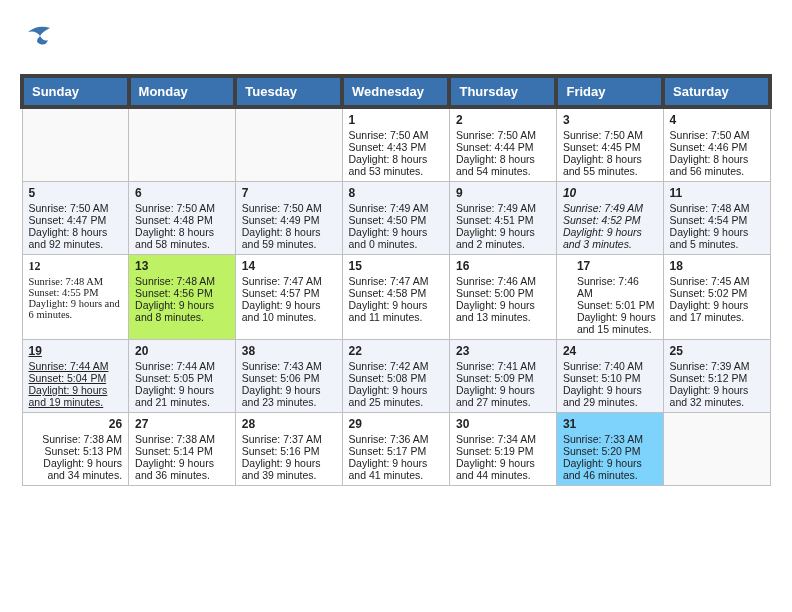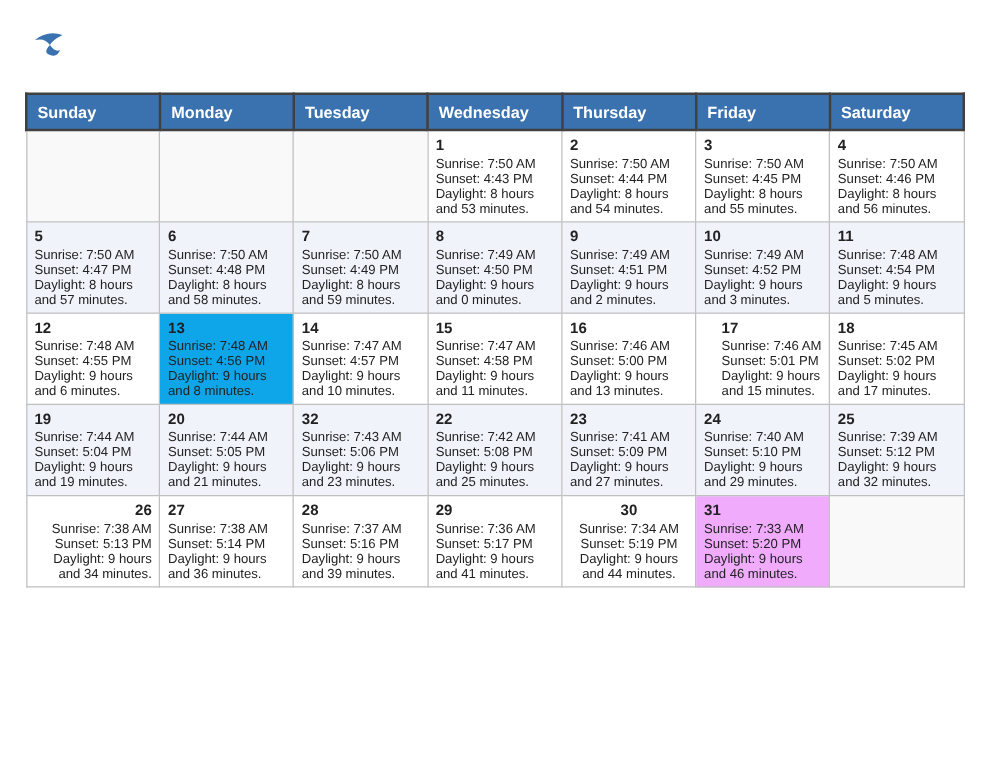--- a/index.html
+++ b/index.html
@@ -32,21 +32,21 @@
     .calendar {
       width: 100%;
       border-collapse: collapse;
     }
     .calendar th {
       background: #3a72b0;
       color: #fff;
       text-align: left;
       padding: 6px 8px;
       font-size: 13px;
-      border: 2px solid #404040;
+      border: 4px solid #404040;
     }
     .calendar td {
       vertical-align: top;
       border: 1px solid #c0c0c0;
       padding: 4px 6px;
       width: 108px;
       min-height: 70px;
       font-size: 10.5px;
       color: #222;
       background: #fff;
@@ -135,21 +135,21 @@
         <span>Sunrise: 7:50 AM</span><br>
         <span>Sunset: 4:46 PM</span><br>
         <span>Daylight: 8 hours and 56 minutes.</span>
       </td>
       </tr>
       <tr>
         <td style="background: rgb(240, 244, 250);">
         <span class="day-number">5</span>
         <span>Sunrise: 7:50 AM</span><br>
         <span>Sunset: 4:47 PM</span><br>
-        <span>Daylight: 8 hours and 57 minutes.</span>
+        <span>Daylight: 8 hours and 92 minutes.</span>
       </td>
         <td style="background: rgb(240, 244, 250);">
         <span class="day-number">6</span>
         <span>Sunrise: 7:50 AM</span><br>
         <span>Sunset: 4:48 PM</span><br>
         <span>Daylight: 8 hours and 58 minutes.</span>
       </td>
         <td style="background: rgb(240, 244, 250);">
         <span class="day-number">7</span>
         <span>Sunrise: 7:50 AM</span><br>
@@ -161,41 +161,41 @@
         <span>Sunrise: 7:49 AM</span><br>
         <span>Sunset: 4:50 PM</span><br>
         <span>Daylight: 9 hours and 0 minutes.</span>
       </td>
         <td style="background: rgb(240, 244, 250);">
         <span class="day-number">9</span>
         <span>Sunrise: 7:49 AM</span><br>
         <span>Sunset: 4:51 PM</span><br>
         <span>Daylight: 9 hours and 2 minutes.</span>
       </td>
-        <td style="background: rgb(240, 244, 250);">
+        <td style="background: rgb(240, 244, 250); font-style: italic;">
         <span class="day-number">10</span>
         <span>Sunrise: 7:49 AM</span><br>
         <span>Sunset: 4:52 PM</span><br>
         <span>Daylight: 9 hours and 3 minutes.</span>
       </td>
         <td style="background: rgb(240, 244, 250);">
         <span class="day-number">11</span>
         <span>Sunrise: 7:48 AM</span><br>
         <span>Sunset: 4:54 PM</span><br>
         <span>Daylight: 9 hours and 5 minutes.</span>
       </td>
       </tr>
       <tr>
-        <td style="background: rgb(255, 255, 255);">
+        <td style="background: rgb(255, 255, 255); font-family: Liberation Serif, serif;">
         <span class="day-number">12</span>
         <span>Sunrise: 7:48 AM</span><br>
         <span>Sunset: 4:55 PM</span><br>
         <span>Daylight: 9 hours and 6 minutes.</span>
       </td>
-        <td style="background: #0ea5e9;">
+        <td style="background: #bef264;">
         <span class="day-number">13</span>
         <span>Sunrise: 7:48 AM</span><br>
         <span>Sunset: 4:56 PM</span><br>
         <span>Daylight: 9 hours and 8 minutes.</span>
       </td>
         <td style="background: rgb(255, 255, 255);">
         <span class="day-number">14</span>
         <span>Sunrise: 7:47 AM</span><br>
         <span>Sunset: 4:57 PM</span><br>
         <span>Daylight: 9 hours and 10 minutes.</span>
@@ -219,34 +219,34 @@
         <span>Daylight: 9 hours and 15 minutes.</span>
       </td>
         <td style="background: rgb(255, 255, 255);">
         <span class="day-number">18</span>
         <span>Sunrise: 7:45 AM</span><br>
         <span>Sunset: 5:02 PM</span><br>
         <span>Daylight: 9 hours and 17 minutes.</span>
       </td>
       </tr>
       <tr>
-        <td style="background: rgb(240, 244, 250);">
+        <td style="background: rgb(240, 244, 250); text-decoration: underline;">
         <span class="day-number">19</span>
         <span>Sunrise: 7:44 AM</span><br>
         <span>Sunset: 5:04 PM</span><br>
         <span>Daylight: 9 hours and 19 minutes.</span>
       </td>
         <td style="background: rgb(240, 244, 250);">
         <span class="day-number">20</span>
         <span>Sunrise: 7:44 AM</span><br>
         <span>Sunset: 5:05 PM</span><br>
         <span>Daylight: 9 hours and 21 minutes.</span>
       </td>
         <td style="background: rgb(240, 244, 250);">
-        <span class="day-number">32</span>
+        <span class="day-number">38</span>
         <span>Sunrise: 7:43 AM</span><br>
         <span>Sunset: 5:06 PM</span><br>
         <span>Daylight: 9 hours and 23 minutes.</span>
       </td>
         <td style="background: rgb(240, 244, 250);">
         <span class="day-number">22</span>
         <span>Sunrise: 7:42 AM</span><br>
         <span>Sunset: 5:08 PM</span><br>
         <span>Daylight: 9 hours and 25 minutes.</span>
       </td>
@@ -287,27 +287,27 @@
         <span>Sunrise: 7:37 AM</span><br>
         <span>Sunset: 5:16 PM</span><br>
         <span>Daylight: 9 hours and 39 minutes.</span>
       </td>
         <td style="background: rgb(255, 255, 255);">
         <span class="day-number">29</span>
         <span>Sunrise: 7:36 AM</span><br>
         <span>Sunset: 5:17 PM</span><br>
         <span>Daylight: 9 hours and 41 minutes.</span>
       </td>
-        <td style="background: rgb(255, 255, 255); text-align: center;">
+        <td style="background: rgb(255, 255, 255);">
         <span class="day-number">30</span>
         <span>Sunrise: 7:34 AM</span><br>
         <span>Sunset: 5:19 PM</span><br>
         <span>Daylight: 9 hours and 44 minutes.</span>
       </td>
-        <td style="background: #f0abfc;">
+        <td style="background: #7dd3fc;">
         <span class="day-number">31</span>
         <span>Sunrise: 7:33 AM</span><br>
         <span>Sunset: 5:20 PM</span><br>
         <span>Daylight: 9 hours and 46 minutes.</span>
       </td>
         <td class="empty-cell"></td>
       </tr>
     </tbody>
 </table>
 

